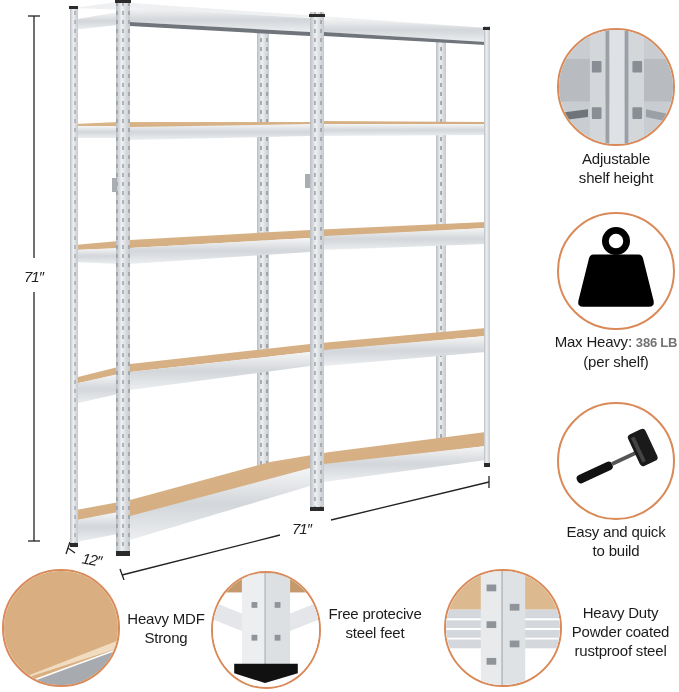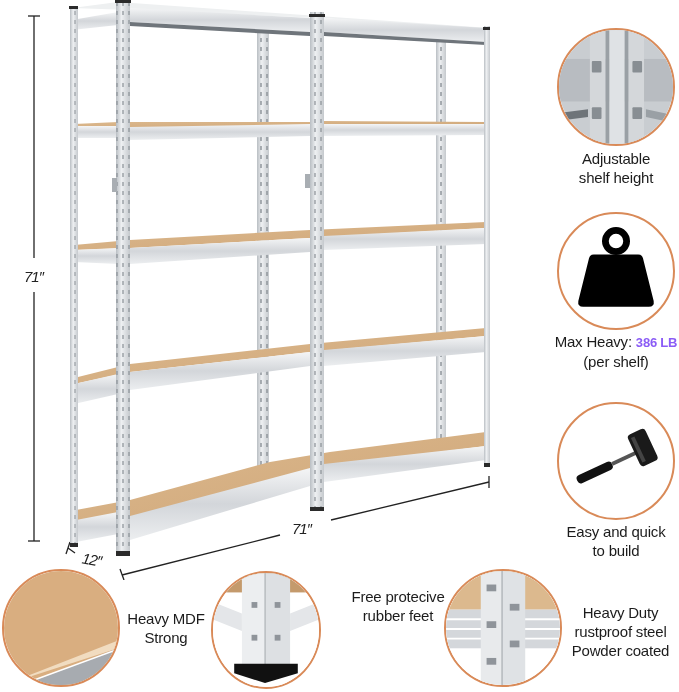--- a/index.html
+++ b/index.html
@@ -2,21 +2,21 @@
 <html><head>
 <meta charset="utf-8">
 <style>
   * { margin: 0; padding: 0; box-sizing: border-box; }
   html, body { width: 679px; height: 692px; background: #ffffff; overflow: hidden; }
   body { position: relative; font-family: "Liberation Sans", "DejaVu Sans", sans-serif; color: #222; }
   .abs { position: absolute; }
   .circle { position: absolute; border-radius: 50%; border: 2px solid #d98a58; overflow: hidden; background: #fff; }
   .circle svg { display: block; width: 100%; height: 100%; }
   .caption { position: absolute; text-align: center; font-size: 15px; line-height: 19px; color: #1c1c1c; font-weight: 300; letter-spacing: -0.2px; }
-  .accent { color: #8b5cf6; font-weight: bold; font-size: 13px; }
+  .accent { color: #737373; font-weight: bold; font-size: 13px; }
   .dim-label { position: absolute; font-size: 15px; color: #222; font-style: italic; letter-spacing: -1px; }
   #stage svg { display: block; }
 </style>
 </head>
 <body>
 
 <div id="stage" class="abs" style="left:0;top:0;width:540px;height:580px;">
   <svg width="540" height="580" viewBox="0 0 540 580">
     <defs>
       <linearGradient id="post" x1="0" x2="1">
@@ -207,23 +207,23 @@
     <rect x="30" y="0" width="24" height="96" fill="#eceef0"></rect>
     <rect x="54" y="0" width="26" height="96" fill="#dde0e3"></rect>
     <line x1="54" y1="0" x2="54" y2="96" stroke="#a0a5aa"></line>
     <rect x="40" y="30" width="6" height="6" fill="#8f949a"></rect>
     <rect x="64" y="30" width="6" height="6" fill="#8f949a"></rect>
     <rect x="40" y="64" width="6" height="6" fill="#8f949a"></rect>
     <rect x="64" y="64" width="6" height="6" fill="#8f949a"></rect>
     <polygon points="22,94 88,94 88,104 54,114 22,104" fill="#111"></polygon>
   </svg>
 </div>
-<div class="caption" style="left:326px;top:587px;width:98px;margin-left:23px;">
+<div class="caption" style="left:326px;top:604px;width:98px;">
   <div>Free protecive</div>
-  <div>rubber feet</div>
+  <div>steel feet</div>
 </div>
 
 <div class="circle" style="left:444px;top:569px;width:118px;height:118px;">
   <svg viewBox="0 0 118 118">
     <rect width="118" height="118" fill="#ffffff"></rect>
     <rect x="0" y="0" width="118" height="40" fill="#dcb98e"></rect>
     <rect x="0" y="40" width="118" height="40" fill="#d4d7db"></rect>
     <line x1="0" y1="50" x2="118" y2="50" stroke="#ffffff" stroke-width="2"></line>
     <line x1="0" y1="60" x2="118" y2="60" stroke="#ffffff" stroke-width="2"></line>
     <line x1="0" y1="70" x2="118" y2="70" stroke="#ffffff" stroke-width="2"></line>
@@ -232,15 +232,15 @@
     <line x1="58" y1="0" x2="58" y2="118" stroke="#9aa0a5"></line>
     <rect x="42" y="14" width="10" height="7" fill="#8f949a"></rect>
     <rect x="42" y="52" width="10" height="7" fill="#8f949a"></rect>
     <rect x="42" y="90" width="10" height="7" fill="#8f949a"></rect>
     <rect x="66" y="34" width="10" height="7" fill="#8f949a"></rect>
     <rect x="66" y="72" width="10" height="7" fill="#8f949a"></rect>
   </svg>
 </div>
 <div class="caption" style="left:562px;top:603px;width:117px;">
   <div>Heavy Duty</div>
+  <div>Powder coated</div>
   <div>rustproof steel</div>
-  <div>Powder coated</div>
 </div>
 
 </body></html>

